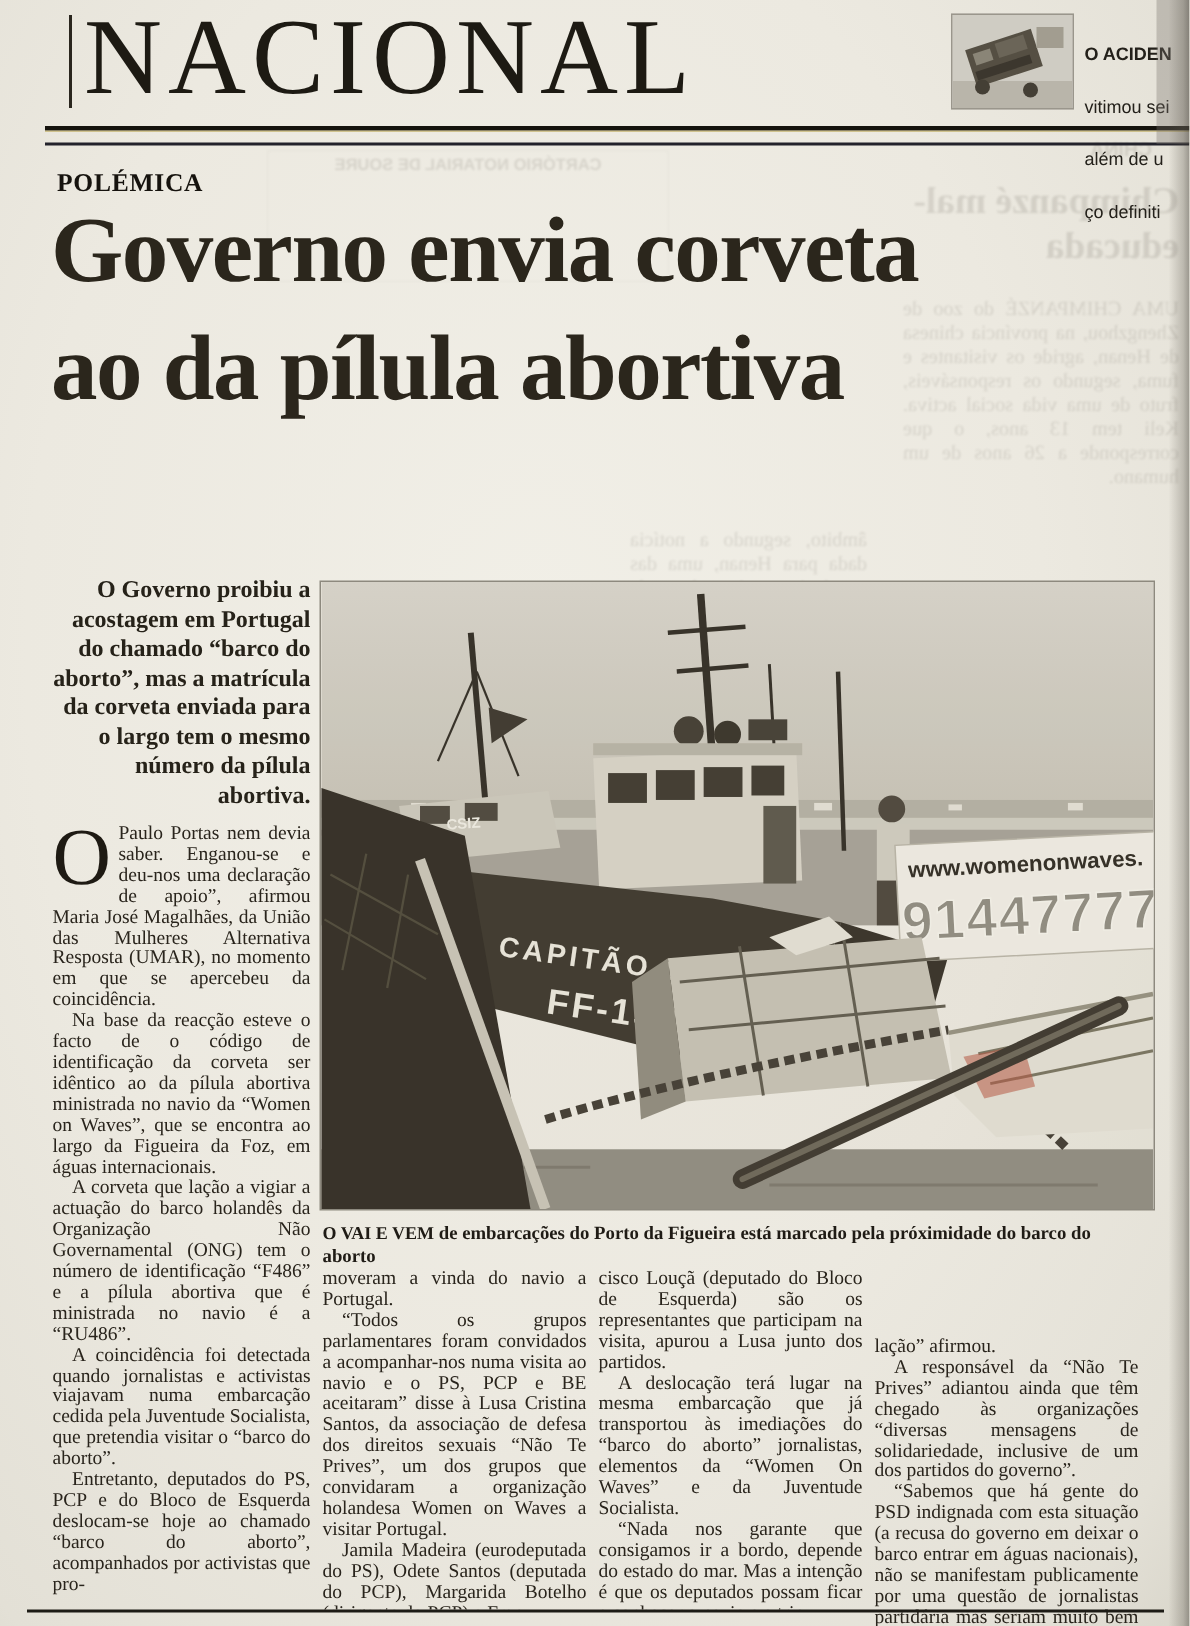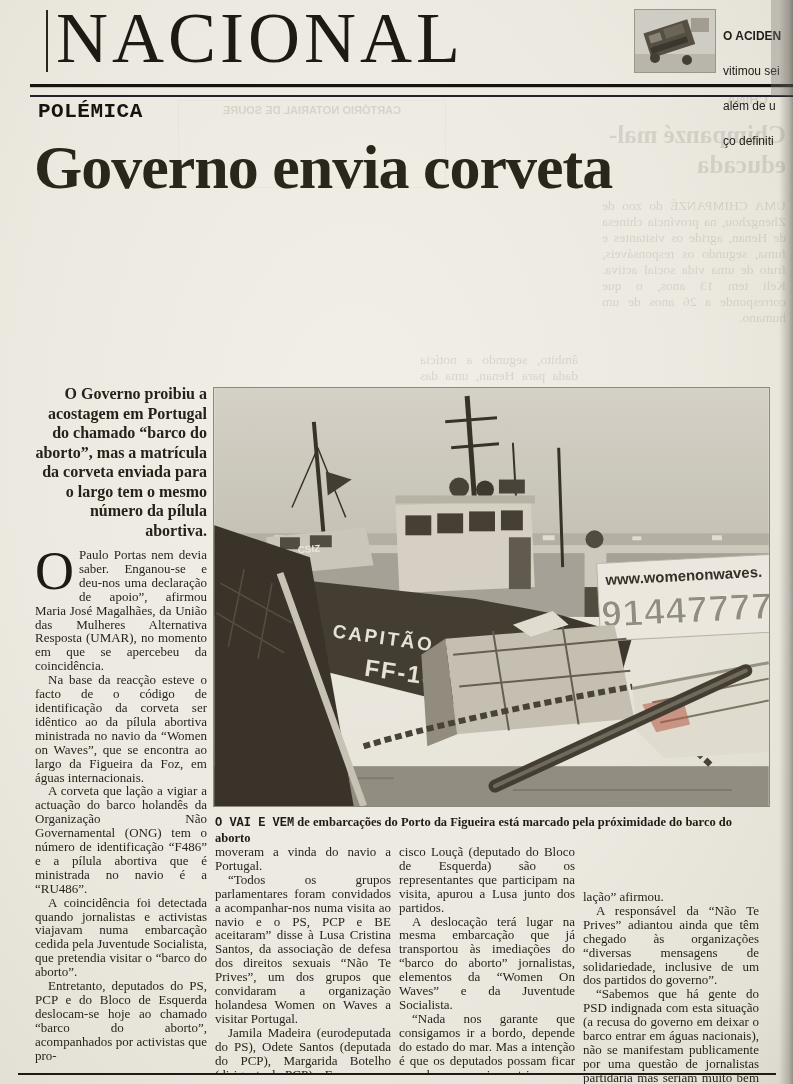--- a/index.html
+++ b/index.html
@@ -24,40 +24,40 @@
   }
   .teaser{position:absolute;left:634px;top:9px;width:170px;display:flex;gap:7px;}
   .teaser svg{flex:0 0 auto;border:1px solid #9a968c;background:#cfccc3;}
   .teaser-text{font-family:"Liberation Sans", sans-serif;font-size:12px;line-height:15px;color:#23201a;white-space:nowrap;}
   .teaser-text .t-title{font-weight:700;display:block;}
   .teaser-text span{display:block;margin-top:20px;}
   .double-rule{position:absolute;left:30px;top:84px;width:763px;height:8px;
     border-top:3px solid #15130d;border-bottom:2px solid #23222b;}
   .double-rule::after{content:"";position:absolute;left:0;top:0;width:100%;height:1px;background:rgba(180,155,60,.5);}
   
-  .kicker{position:absolute;left:38px;top:100px;font-family:Liberation Mono, monospace;
-    font-weight:700;font-size:21px;letter-spacing:.5px;color:#16130e;}
+  .kicker{position:absolute;left:38px;top:112px;font-family:Liberation Serif, serif;
+    font-weight:700;font-size:17px;letter-spacing:.5px;color:#16130e;}
   .headline{position:absolute;left:34px;top:128px;width:740px;
     font-weight:700;font-size:62px;line-height:79px;color:#2b261c;letter-spacing:-1px;}
   
   .lead{position:absolute;left:35px;top:384px;width:172px;
     font-weight:700;font-size:16px;line-height:19.5px;color:#21
 1d16;text-align:right;}
   .col{position:absolute;width:172px;font-size:13px;line-height:13.9px;text-align:justify;color:#29241c;overflow:hidden;}
   .col p{margin:0;text-indent:13px;}
   .col p.first{text-indent:0;}
   .col1{left:35px;top:548px;height:524px;}
   .col2{left:215px;top:845px;height:228px;width:176px;}
   .col3{left:399px;top:845px;height:228px;width:176px;}
   .col4{left:583px;top:845px;height:228px;width:176px;margin-top:45px;}
   .dropcap{float:left;font-size:54px;line-height:42px;padding:2px 5px 0 0;font-weight:400;color:#1e1a13;}
   
   .photo-wrap{position:absolute;left:213px;top:387px;width:557px;height:420px;border:1px solid #8d897e;box-sizing:border-box;}
   .caption{position:absolute;left:215px;top:815px;width:548px;font-size:12.5px;line-height:15px;color:#1f1b15;}
-  .caption b{font-family:Liberation Mono, monospace;font-weight:700;font-size:12px;}
+  .caption b{font-family:Liberation Serif, serif;font-weight:700;font-size:12px;}
   .caption span{font-weight:700;}
   .bottom-rule{position:absolute;left:18px;top:1073px;width:758px;height:2px;background:#1d1b15;}
 </style>
 </head>
 <body>
 
 <div class="page">
 
   <div class="bleed box" style="left:178px;top:100px;width:266px;height:86px;"></div>
   <div class="bleed" style="left:190px;top:104px;width:244px;text-align:center;font-family:'Liberation Sans',sans-serif;font-weight:700;font-size:11px;">CARTÓRIO NOTARIAL DE SOURE</div>
@@ -89,20 +89,21 @@
       <span>além de u</span>
       <span>ço definiti</span>
     </div>
   </div>
 
   <div class="double-rule"></div>
 
   <div class="kicker">POLÉMICA</div>
   <div class="headline">
     <div>Governo envia corveta</div>
+    <div>ao da pílula abortiva</div>
   </div>
 
   <div class="lead">O Governo proibiu a acostagem em Portugal do chamado “barco do aborto”, mas a matrícula da corveta enviada para o largo tem o mesmo número da pílula abortiva.</div>
 
   <div class="col col1">
     <p class="first">
       <span class="dropcap">O</span><span>Paulo Portas nem devia saber. Enganou-se e deu-nos uma declaração de apoio”, afirmou Maria José Magalhães, da União das Mulheres Alternativa Resposta (UMAR), no momento em que se apercebeu da coincidência.</span>
     </p>
     <p>Na base da reacção esteve o facto de o código de identificação da corveta ser idêntico ao da pílula abortiva ministrada no navio da “Women on Waves”, que se encontra ao largo da Figueira da Foz, em águas internacionais.</p>
     <p>A corveta que lação a vigiar a actuação do barco holandês da Organização Não Governamental (ONG) tem o número de identificação “F486” e a pílula abortiva que é ministrada no navio é a “RU486”.</p>

